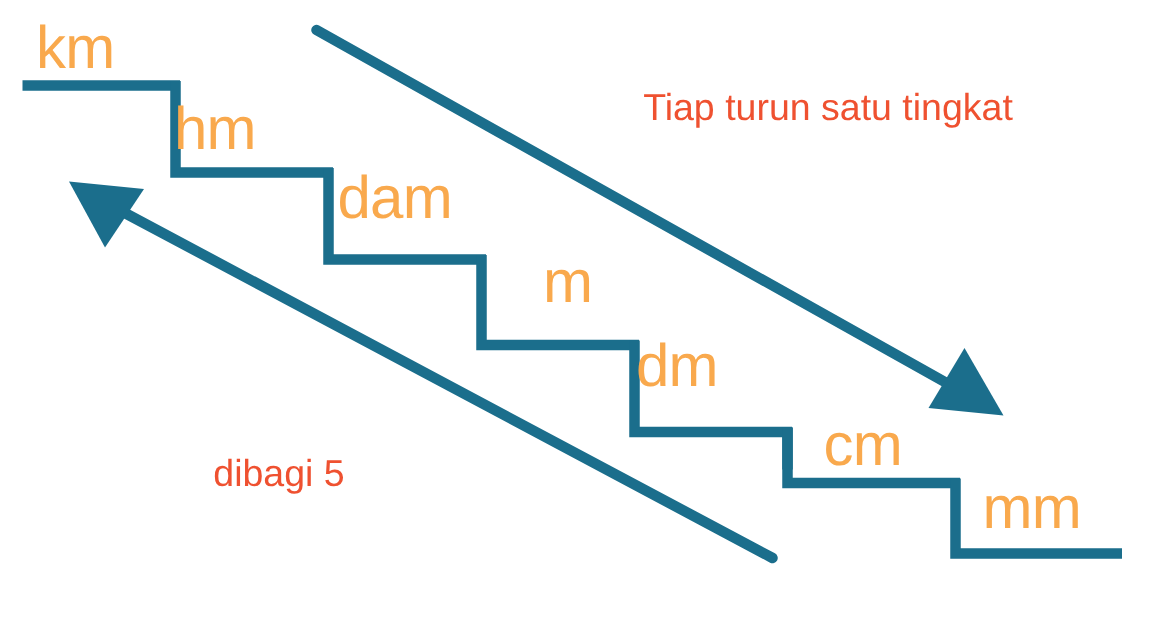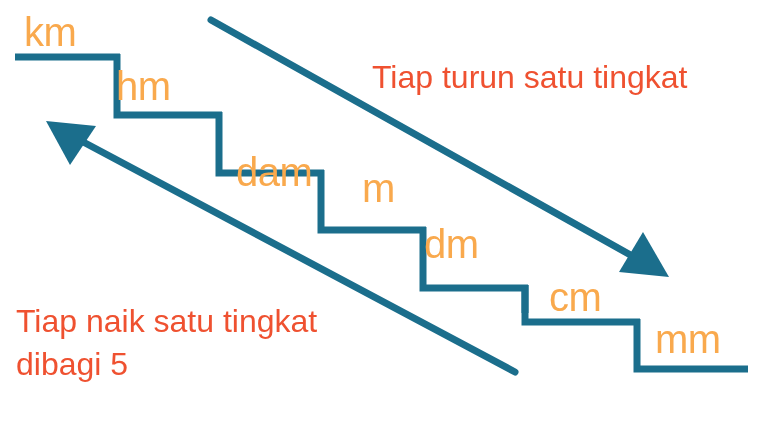--- a/index.html
+++ b/index.html
@@ -35,31 +35,32 @@
     font-size: 40px;
     line-height: 1;
     white-space: nowrap;
     letter-spacing: -0.5px;
   }
   .note {
     position: absolute;
     color: #EF5130;
     font-family: "Liberation Sans", sans-serif;
     font-weight: 400;
-    font-size: 32px;
+    font-size: 25px;
     line-height: 1.35;
+    text-align: center;
     white-space: nowrap;
   }
   .note .note-line {
     display: block;
   }
   
   .lbl-km  { left: 24px;  top: 12px; }
   .lbl-hm  { left: 116px; top: 66px; }
-  .lbl-dam { left: 236px; top: 112px; margin-top: 40px; }
+  .lbl-dam { left: 225px; top: 112px; }
   .lbl-m   { left: 362px; top: 168px; }
   .lbl-dm  { left: 424px; top: 224px; }
   .lbl-cm  { left: 549px; top: 277px; }
   .lbl-mm  { left: 655px; top: 319px; }
   
   .note-down { left: 372px; top: 56px; width: 360px; }
   .note-up   { left: 16px;  top: 300px; width: 340px; }
 </style>
 </head>
 <body>
@@ -107,17 +108,16 @@
   <div class="unit-label lbl-m">m</div>
   <div class="unit-label lbl-dm">dm</div>
   <div class="unit-label lbl-mm">mm</div>
   <div class="unit-label lbl-cm">cm</div>
 
   <div class="note note-down">
     <span class="note-line">Tiap turun satu tingkat</span>
   </div>
 
   <div class="note note-up">
-    <span class="note-line">Tiap naik satu tingkat</span>
     <span class="note-line">dibagi 5</span>
   </div>
 
 </div>
 
 </body></html>

